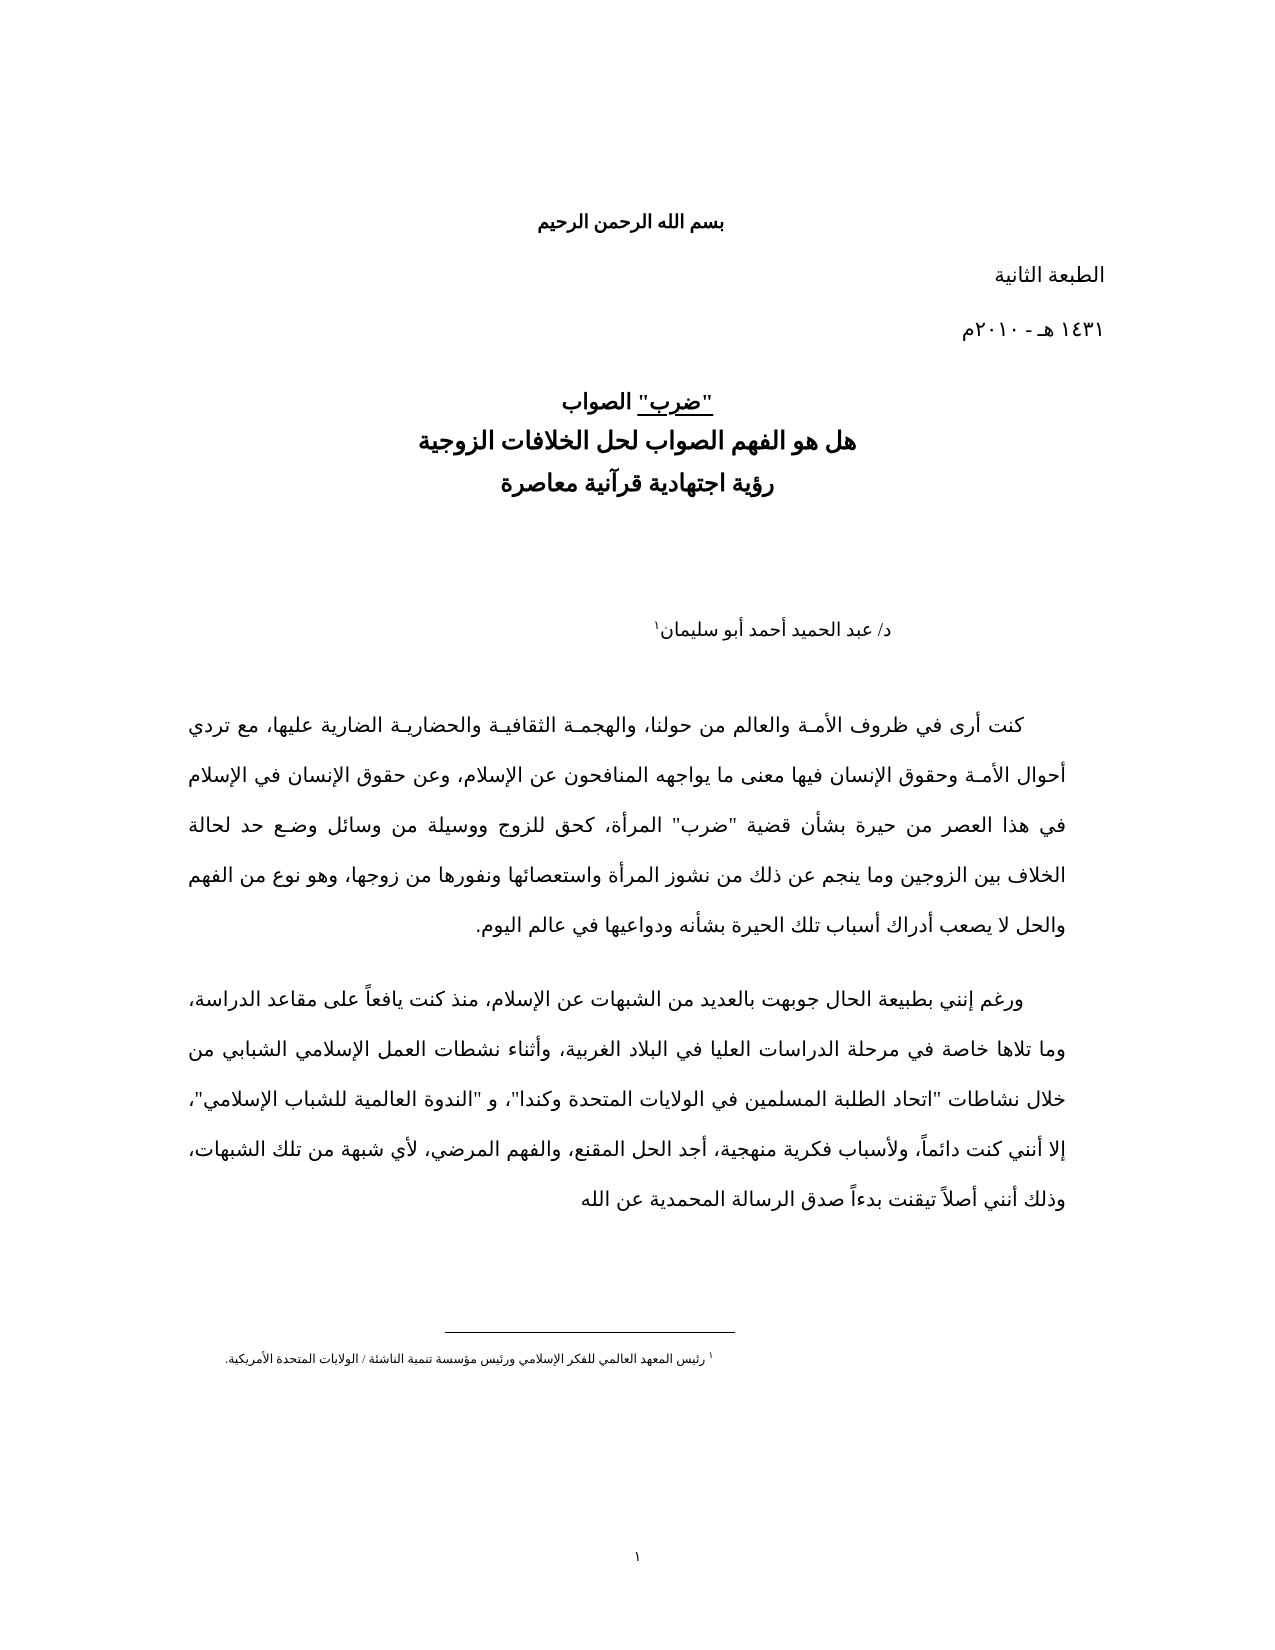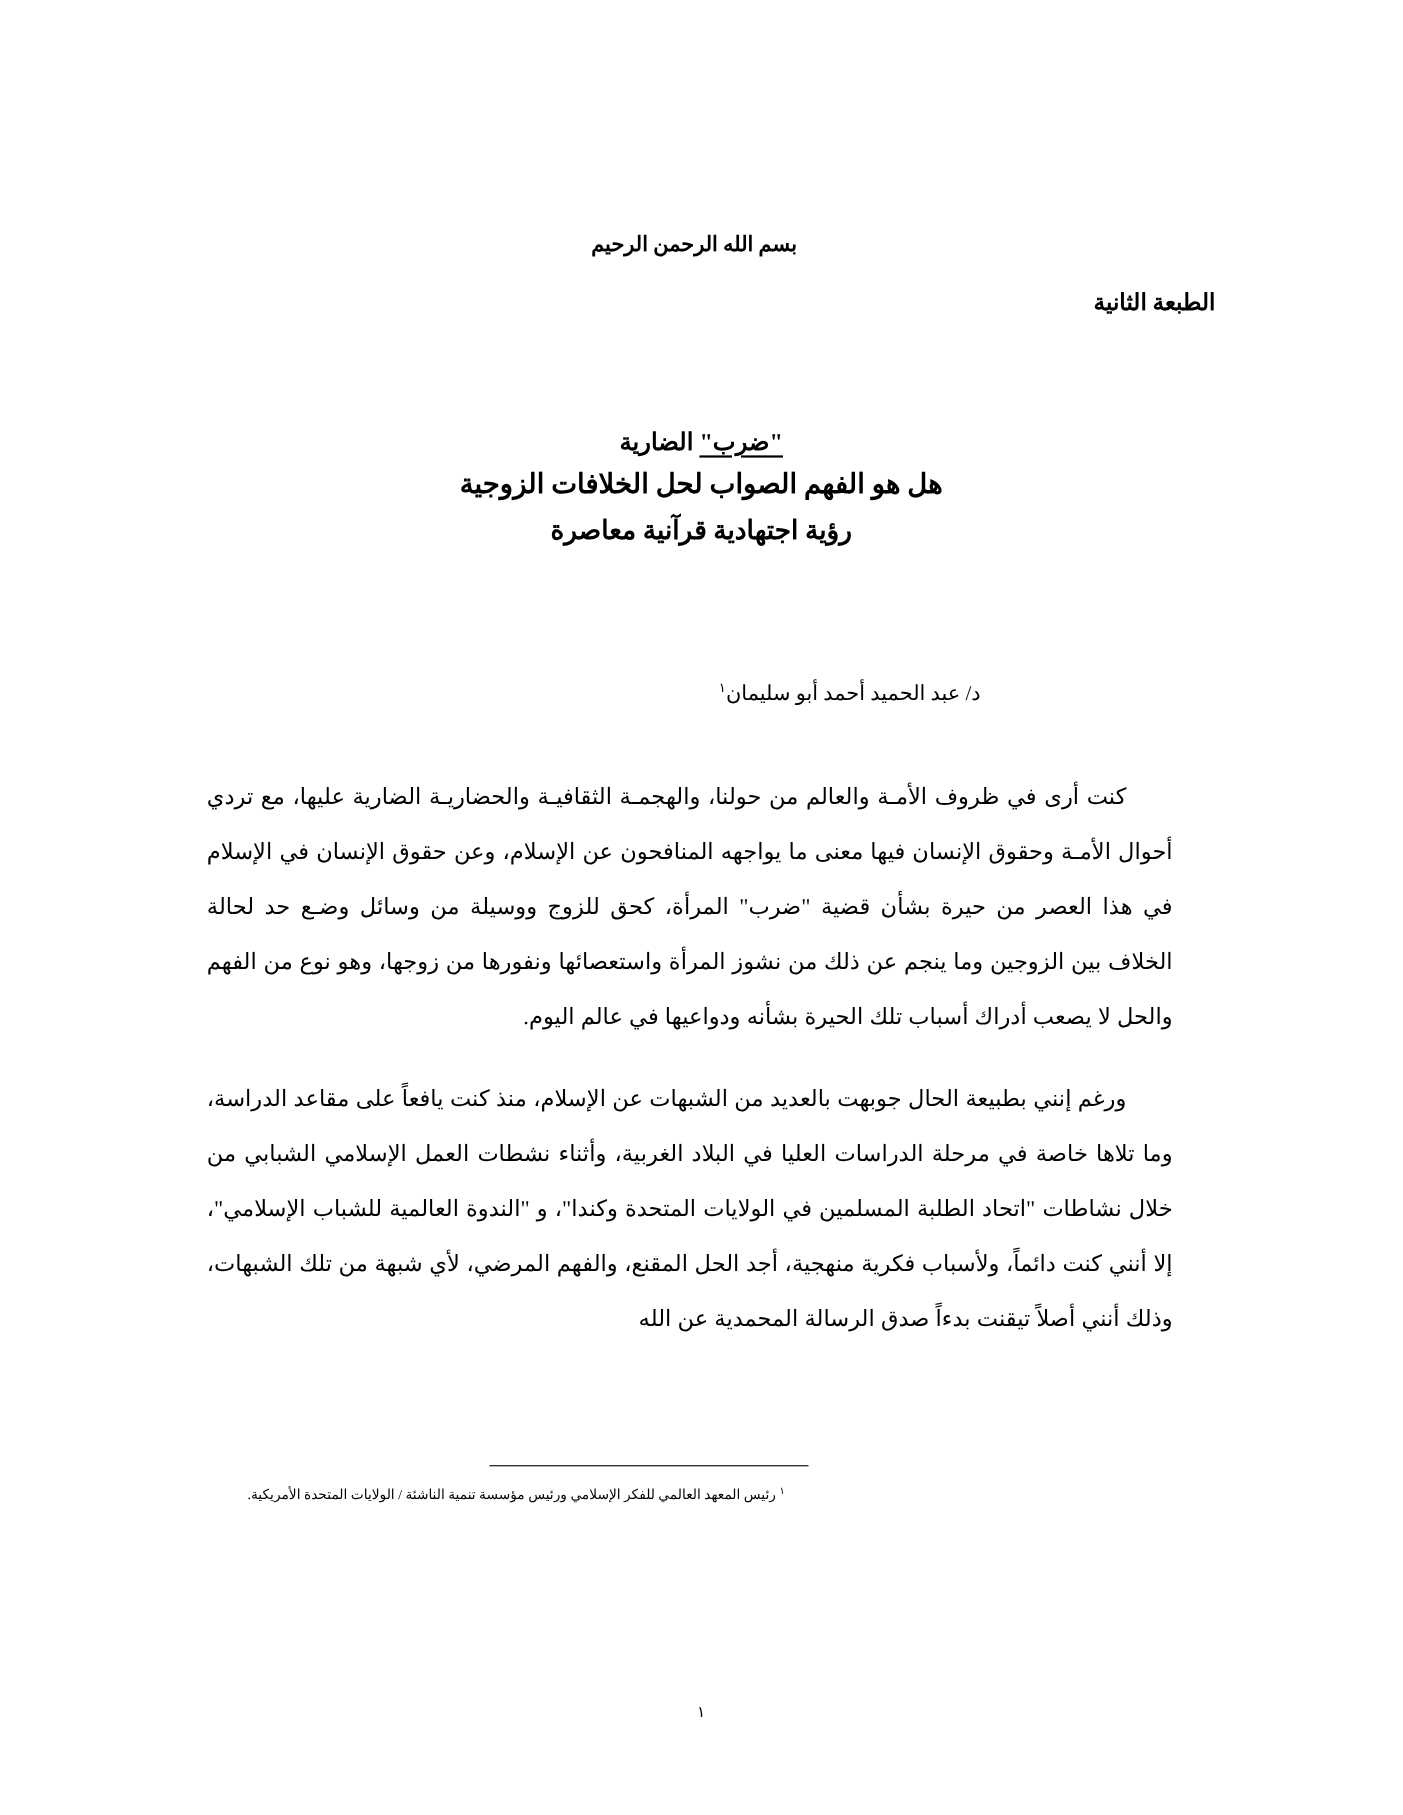--- a/index.html
+++ b/index.html
@@ -43,21 +43,21 @@
     letter-spacing: 0.2px;
   }
 
   
   .edition-block {
     top: 248px;
     right: 170px;
     width: 520px;
     text-align: right;
     font-size: 21px;
-    font-weight: bold;
+    font-weight: normal;
     line-height: 54px;
   }
 
   
   .title-block {
     top: 385px;
     left: 0;
     width: 1275px;
     text-align: center;
   }
@@ -151,24 +151,25 @@
 </style>
 </head>
 <body>
 
 <div id="page">
 
   <div class="abs basmala rtl">بسم الله الرحمن الرحيم</div>
 
   <div class="abs edition-block rtl">
     <div>الطبعة الثانية</div>
+    <div>١٤٣١ هـ - ٢٠١٠م</div>
   </div>
 
   <div class="abs title-block rtl">
-    <div class="title-main"><span class="underlined">"ضرب"</span><span> الضارية</span></div>
+    <div class="title-main"><span class="underlined">"ضرب"</span><span> الصواب</span></div>
     <div class="title-sub1">هل هو الفهم الصواب لحل الخلافات الزوجية</div>
     <div class="title-sub2">رؤية اجتهادية قرآنية معاصرة</div>
   </div>
 
   <div class="abs author-line rtl"><span>د/ عبد الحميد أحمد أبو سليمان</span><sup>١</sup></div>
 
   <div class="abs body-area">
     <p class="para">كنت أرى في ظروف الأمـة والعالم من حولنا، والهجمـة الثقافيـة والحضاريـة الضارية عليها، مع تردي أحوال الأمـة وحقوق الإنسان فيها معنى ما يواجهه المنافحون عن الإسلام، وعن حقوق الإنسان في الإسلام في هذا العصر من حيرة بشأن قضية "ضرب" المرأة، كحق للزوج ووسيلة من وسائل وضـع حد لحالة الخلاف بين الزوجين وما ينجم عن ذلك من نشوز المرأة واستعصائها ونفورها من زوجها، وهو نوع من الفهم والحل لا يصعب أدراك أسباب تلك الحيرة بشأنه ودواعيها في عالم اليوم.</p>
     <p class="para last-open">ورغم إنني بطبيعة الحال جوبهت بالعديد من الشبهات عن الإسلام، منذ كنت يافعاً على مقاعد الدراسة، وما تلاها خاصة في مرحلة الدراسات العليا في البلاد الغربية، وأثناء نشطات العمل الإسلامي الشبابي من خلال نشاطات "اتحاد الطلبة المسلمين في الولايات المتحدة وكندا"، و "الندوة العالمية للشباب الإسلامي"، إلا أنني كنت دائماً، ولأسباب فكرية منهجية، أجد الحل المقنع، والفهم المرضي، لأي شبهة من تلك الشبهات، وذلك أنني أصلاً تيقنت بدءاً صدق الرسالة المحمدية عن الله</p>
   </div>

